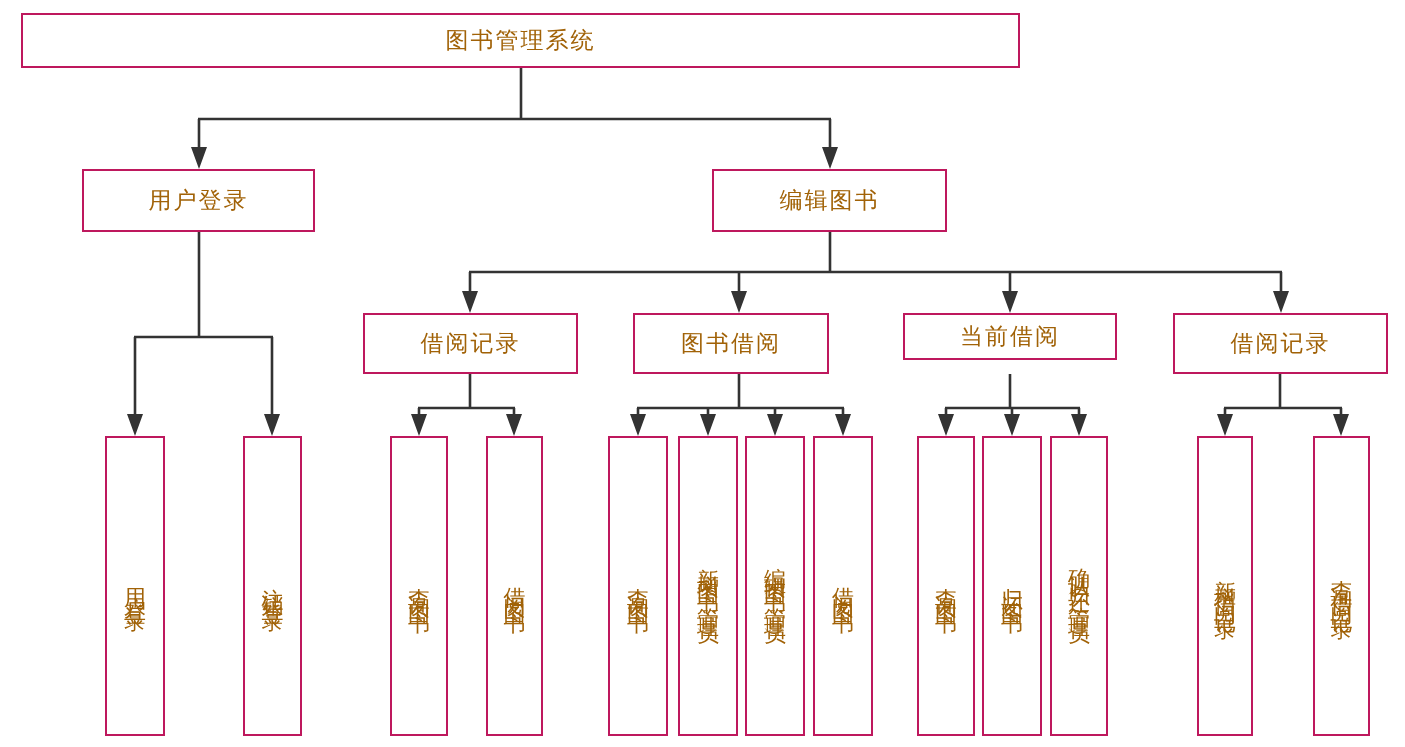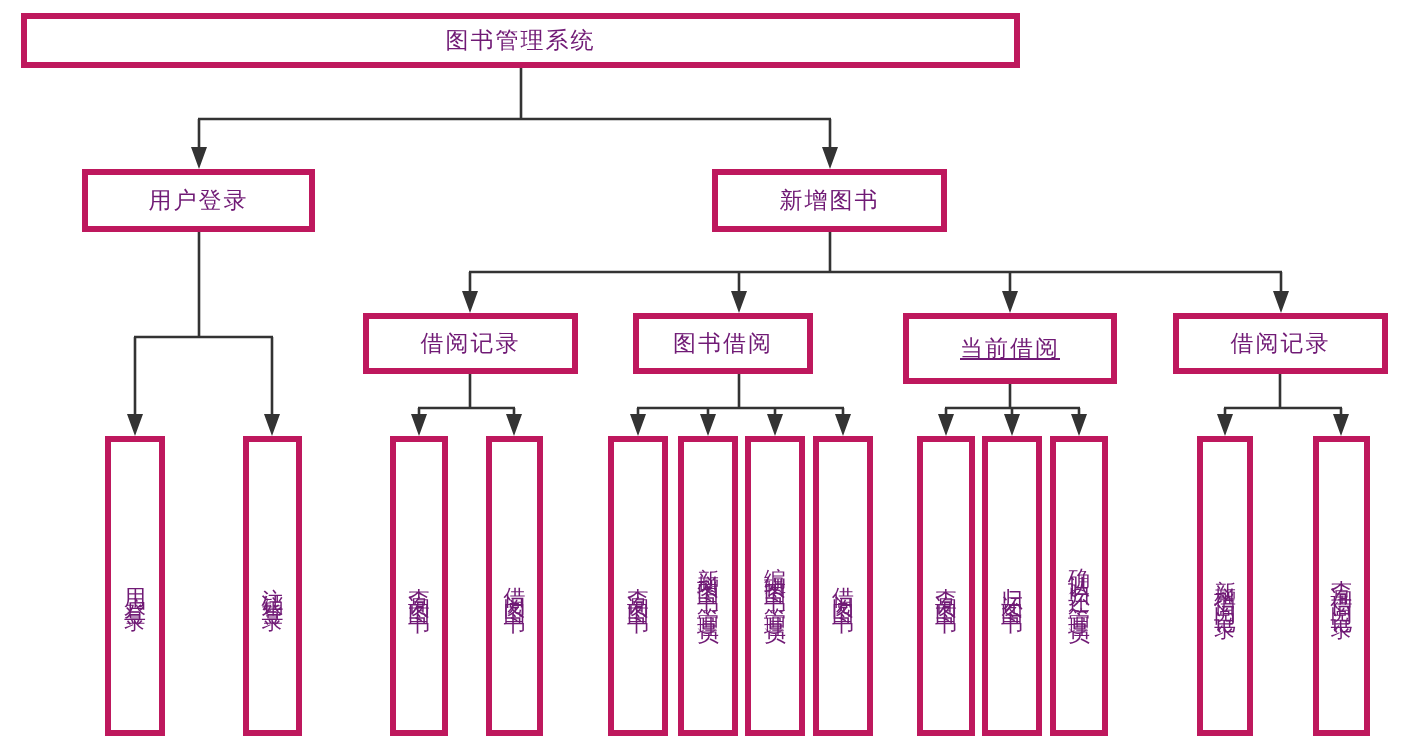--- a/index.html
+++ b/index.html
@@ -18,45 +18,45 @@
   .connectors {
     position: absolute;
     left: 0;
     top: 0;
     width: 1405px;
     height: 747px;
   }
   .box {
     position: absolute;
     box-sizing: border-box;
-    border: 6px solid #be185d;
+    border: 2px solid #be185d;
     background: #ffffff;
     display: flex;
     align-items: center;
     justify-content: center;
-    color: #701a75;
+    color: #a16207;
     font-size: 23px;
     letter-spacing: 2px;
     text-align: center;
     line-height: 1.15;
   }
   .vbox {
     writing-mode: vertical-rl;
     text-orientation: mixed;
     font-size: 22px;
     letter-spacing: 8px;
     line-height: 1;
   }
   
   .b-root        { left: 21px;   top: 13px;  width: 999px; height: 55px; }
   .b-login       { left: 82px;   top: 169px; width: 233px; height: 63px; }
   .b-mgmt        { left: 712px;  top: 169px; width: 235px; height: 63px; }
   .b-rec         { left: 363px;  top: 313px; width: 215px; height: 61px; }
-  .b-bor         { left: 633px;  top: 313px; width: 180px; height: 61px; }
-  .b-cur         { left: 903px;  top: 313px; width: 214px; height: 71px; text-decoration: underline; }
+  .b-bor         { left: 633px;  top: 313px; width: 196px; height: 61px; }
+  .b-cur         { left: 903px;  top: 313px; width: 214px; height: 47px; }
   .b-log         { left: 1173px; top: 313px; width: 215px; height: 61px; }
   .b-login-1     { left: 105px;  top: 436px; width: 60px; height: 300px; }
   .b-login-2     { left: 243px;  top: 436px; width: 59px; height: 300px; }
   .b-rec-1       { left: 390px;  top: 436px; width: 58px; height: 300px; }
   .b-rec-2       { left: 486px;  top: 436px; width: 57px; height: 300px; }
   .b-bor-1       { left: 608px;  top: 436px; width: 60px; height: 300px; }
   .b-bor-2       { left: 678px;  top: 436px; width: 60px; height: 300px; }
   .b-bor-3       { left: 745px;  top: 436px; width: 60px; height: 300px; }
   .b-bor-4       { left: 813px;  top: 436px; width: 60px; height: 300px; }
   .b-cur-1       { left: 917px;  top: 436px; width: 58px; height: 300px; }
@@ -81,21 +81,21 @@
 <div class="canvas">
 
   <svg class="connectors" viewBox="0 0 1405 747" xmlns="http://www.w3.org/2000/svg">
     <path d="M521 68V119M198 119H831M199 119V148M830 119V148M199 232V338M134 337H273M135 337V416M272 337V416M830 232V273M469 272H1282M470 272V293M739 272V293M1010 272V293M1281 272V293M470 374V409M418 408H515M419 408V417M514 408V417M739 374V409M637 408H844M638 408V417M708 408V417M775 408V417M843 408V417M1010 374V409M945 408H1080M946 408V417M1012 408V417M1079 408V417M1280 374V409M1224 408H1342M1225 408V417M1341 408V417" fill="none" stroke="#333333" stroke-width="2.6"></path>
     <path d="M191 147h16l-8 22zM822 147h16l-8 22zM127 414h16l-8 22zM264 414h16l-8 22zM462 291h16l-8 22zM731 291h16l-8 22zM1002 291h16l-8 22zM1273 291h16l-8 22zM411 414h16l-8 22zM506 414h16l-8 22zM630 414h16l-8 22zM700 414h16l-8 22zM767 414h16l-8 22zM835 414h16l-8 22zM938 414h16l-8 22zM1004 414h16l-8 22zM1071 414h16l-8 22zM1217 414h16l-8 22zM1333 414h16l-8 22z" fill="#333333" stroke="none"></path>
   </svg>
 
   <div class="box b-root">图书管理系统</div>
 
   <div class="box b-login">用户登录</div>
-  <div class="box b-mgmt">新增图书</div>
+  <div class="box b-mgmt">编辑图书</div>
 
   <div class="box b-rec">借阅记录</div>
   <div class="box b-bor">图书借阅</div>
   <div class="box b-cur">当前借阅</div>
   <div class="box b-log">借阅记录</div>
 
   <div class="box vbox b-login-1">用户登录</div>
   <div class="box vbox b-login-2">注销登录</div>
 
   <div class="box vbox b-rec-1">查询图书</div>

